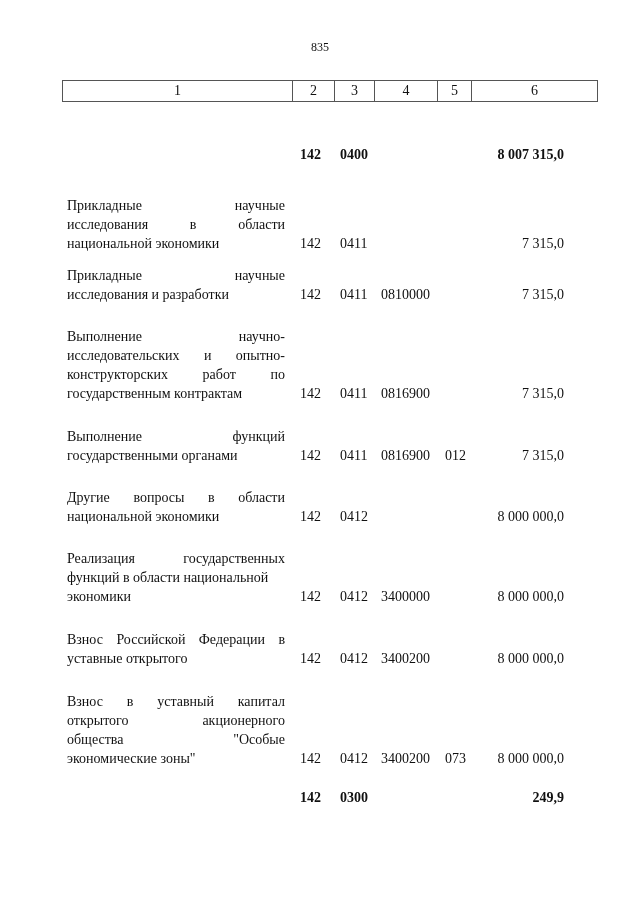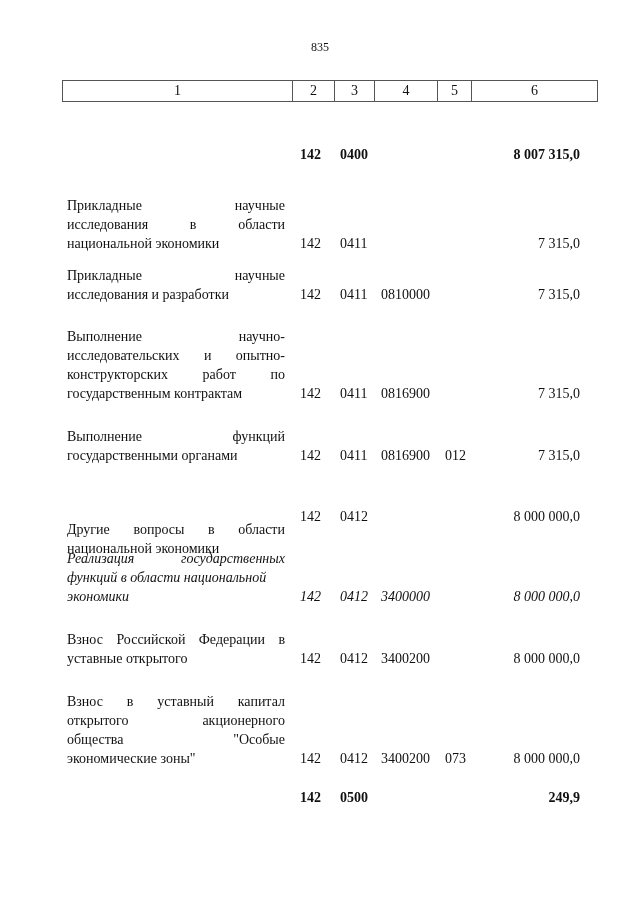--- a/index.html
+++ b/index.html
@@ -27,21 +27,21 @@
       text-align: justify; text-align-last: left; line-height: 19px;
     }
     .c1.bold { font-weight: bold; text-align: left; }
     .cell {
       position: absolute; bottom: 0; line-height: 19px; white-space: nowrap;
     }
     .c2 { left: 300px; }
     .c3 { left: 340px; }
     .c4 { left: 381px; }
     .c5 { left: 445px; }
-    .c6 { right: 60px; text-align: center; }
+    .c6 { right: 76px; text-align: center; }
     .bold { font-weight: bold; }
     .line { display: block; }
     .justify-line { display: flex; justify-content: space-between; align-items: center; }
   </style>
 </head>
 <body>
 
 <div class="page-number">835</div>
 
 <table class="header-table">
@@ -134,37 +134,37 @@
     <span class="line">государственными органами</span>
   </div>
   <div class="cell c2">142</div>
   <div class="cell c3">0411</div>
   <div class="cell c4">0816900</div>
   <div class="cell c5">012</div>
   <div class="cell c6">7 315,0</div>
 </div>
 
 <div class="row" style="top:488px;height:38px;">
-  <div class="c1" style="top:0;margin-top:32px;">
+  <div class="c1" style="top:0;">
     <span class="line justify-line">
         <span>Другие</span>
         <span>вопросы</span>
         <span>в</span>
         <span>области</span>
       </span>
     <span class="line">национальной экономики</span>
   </div>
   <div class="cell c2">142</div>
   <div class="cell c3">0412</div>
   <div class="cell c4"></div>
   <div class="cell c5"></div>
   <div class="cell c6">8 000 000,0</div>
 </div>
 
-<div class="row" style="top:549px;height:57px;font-style:italic;">
+<div class="row" style="top:549px;height:57px;">
   <div class="c1" style="top:0;">
     <span class="line justify-line">
         <span>Реализация</span>
         <span>государственных</span>
       </span>
     <span class="line">функций в области национальной</span>
     <span class="line">экономики</span>
   </div>
   <div class="cell c2">142</div>
   <div class="cell c3">0412</div>
@@ -210,17 +210,17 @@
   </div>
   <div class="cell c2">142</div>
   <div class="cell c3">0412</div>
   <div class="cell c4">3400200</div>
   <div class="cell c5">073</div>
   <div class="cell c6">8 000 000,0</div>
 </div>
 
 <div class="row" style="top:788px;height:19px;">
   <div class="cell c2 bold">142</div>
-  <div class="cell c3 bold">0500</div>
+  <div class="cell c3 bold">0300</div>
   <div class="cell c4 bold"></div>
   <div class="cell c5 bold"></div>
   <div class="cell c6 bold">249,9</div>
 </div>
 
 </body></html>

